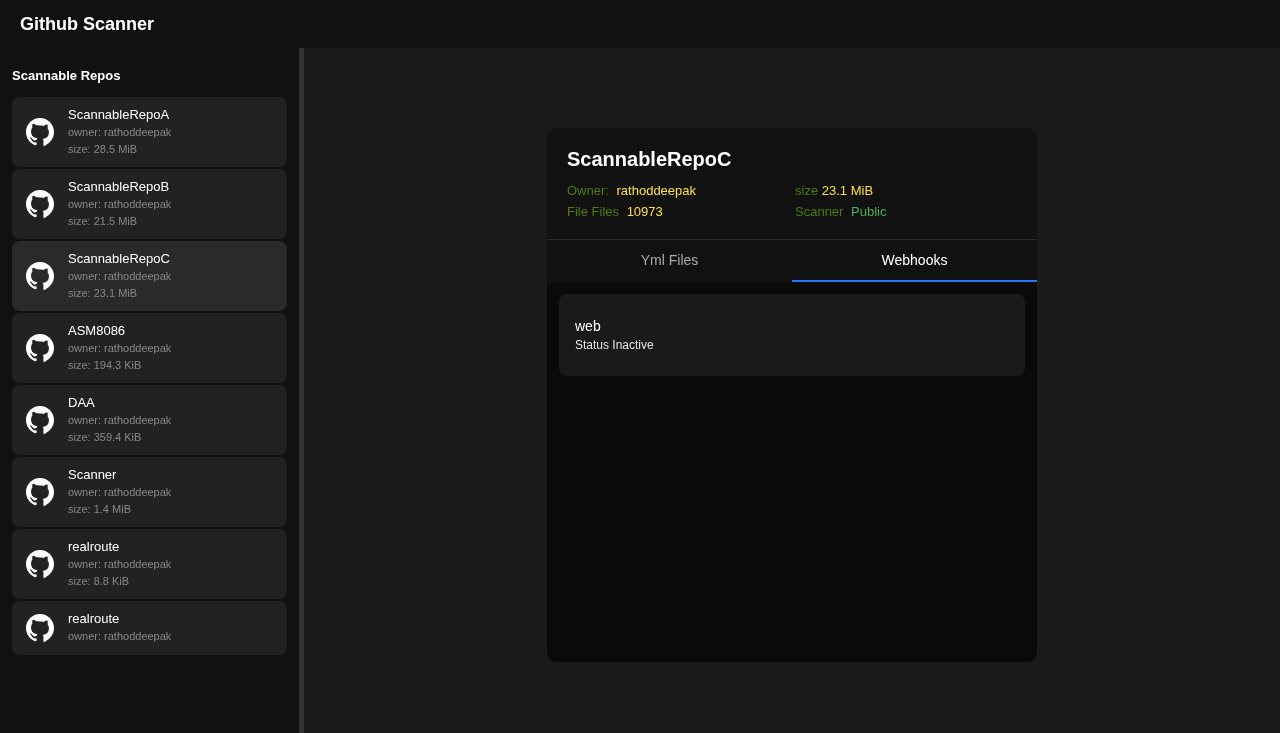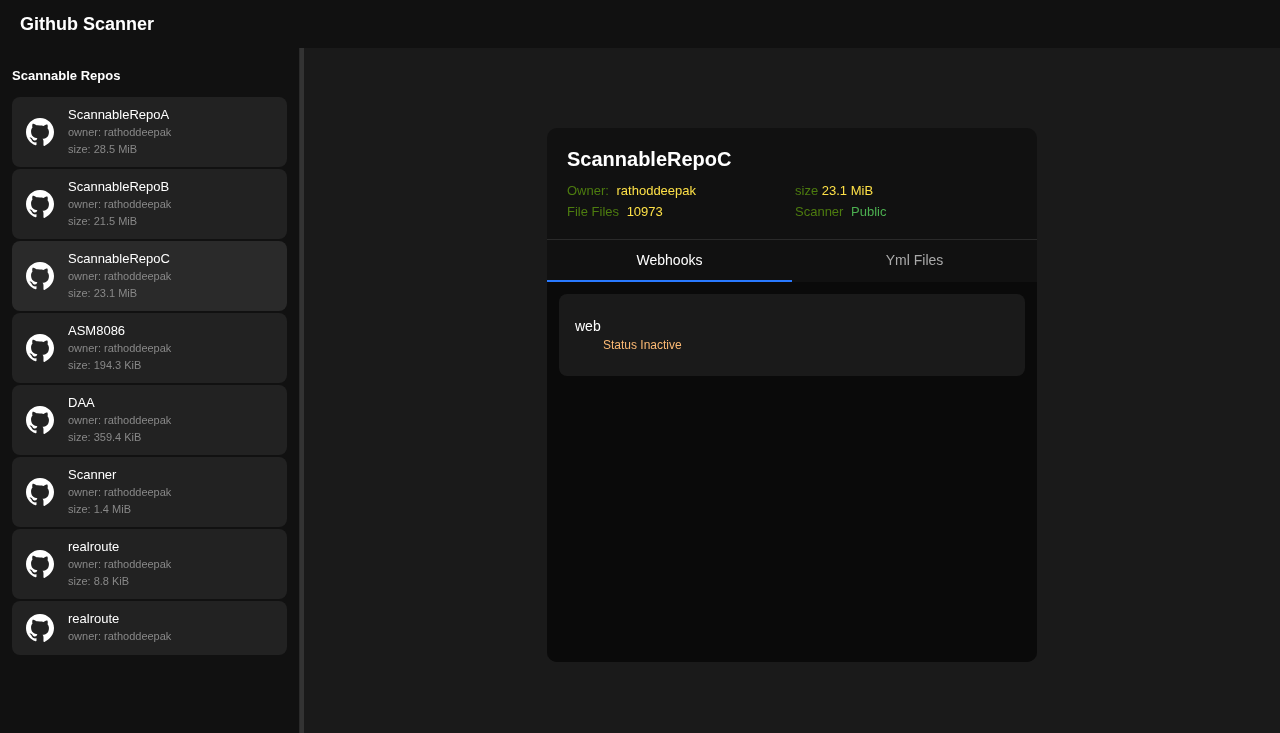--- a/index.html
+++ b/index.html
@@ -149,22 +149,21 @@
       margin-bottom: 8px;
     }
     .webhook-name {
       font-size: 14px;
       font-weight: 500;
       color: #fff;
       margin-bottom: 4px;
     }
     .webhook-status {
       font-size: 12px;
-      color: #fdba74;
-      margin-left: 28px;
+      color: #e5e5e5;
     }
     
     .sidebar-divider {
       width: 4px;
       background: #333;
       cursor: col-resize;
       flex-shrink: 0;
     }
   </style>
 </head>
@@ -283,25 +282,25 @@
             <span class="value" style="margin-left:4px;">10973</span>
           </div>
           <div class="detail-meta-row">
             <span class="label">Scanner</span>
             <span class="value-green" style="margin-left:4px;">Public</span>
           </div>
         </div>
       </div>
 
       <div class="tabs">
+        <div class="tab" id="tab-yml">
+          <span>Yml Files</span>
+        </div>
         <div class="tab active" id="tab-webhooks">
           <span>Webhooks</span>
-        </div>
-        <div class="tab" id="tab-yml">
-          <span>Yml Files</span>
         </div>
       </div>
 
       <div class="tab-content" id="tab-content">
         <div id="webhooks-list">
             <div class="webhook-item">
     <div class="webhook-name">web</div>
     <div class="webhook-status">Status Inactive</div>
   </div>
           </div>

